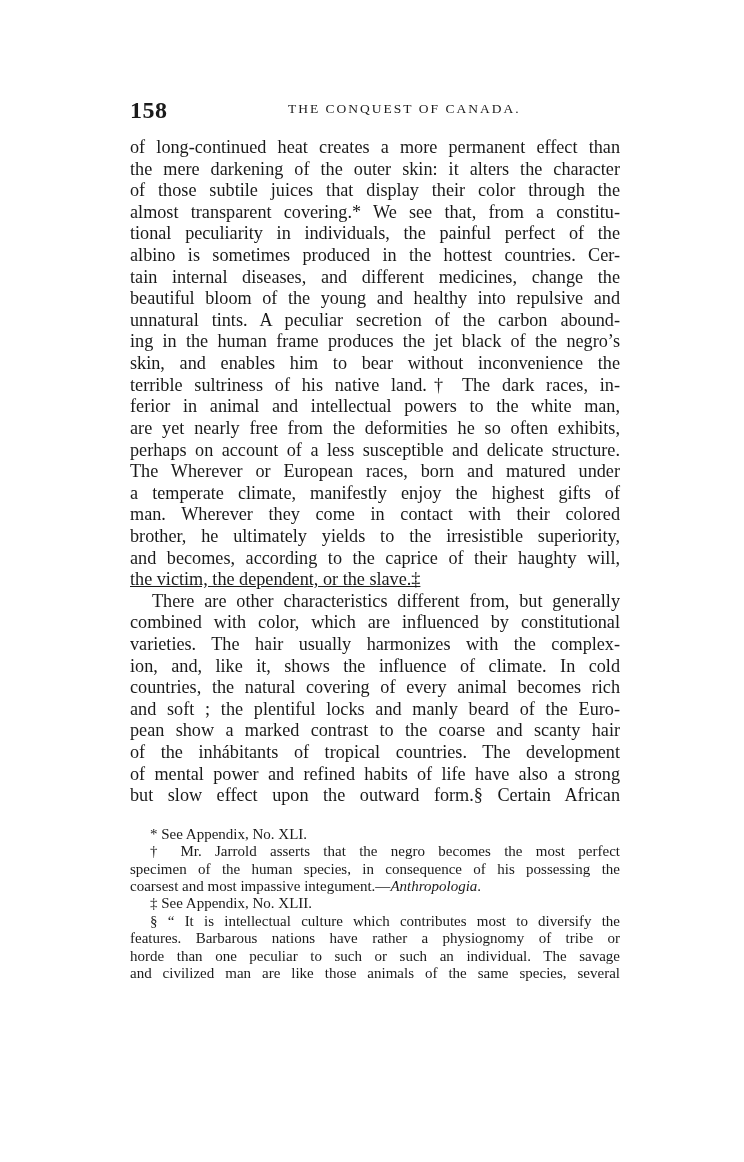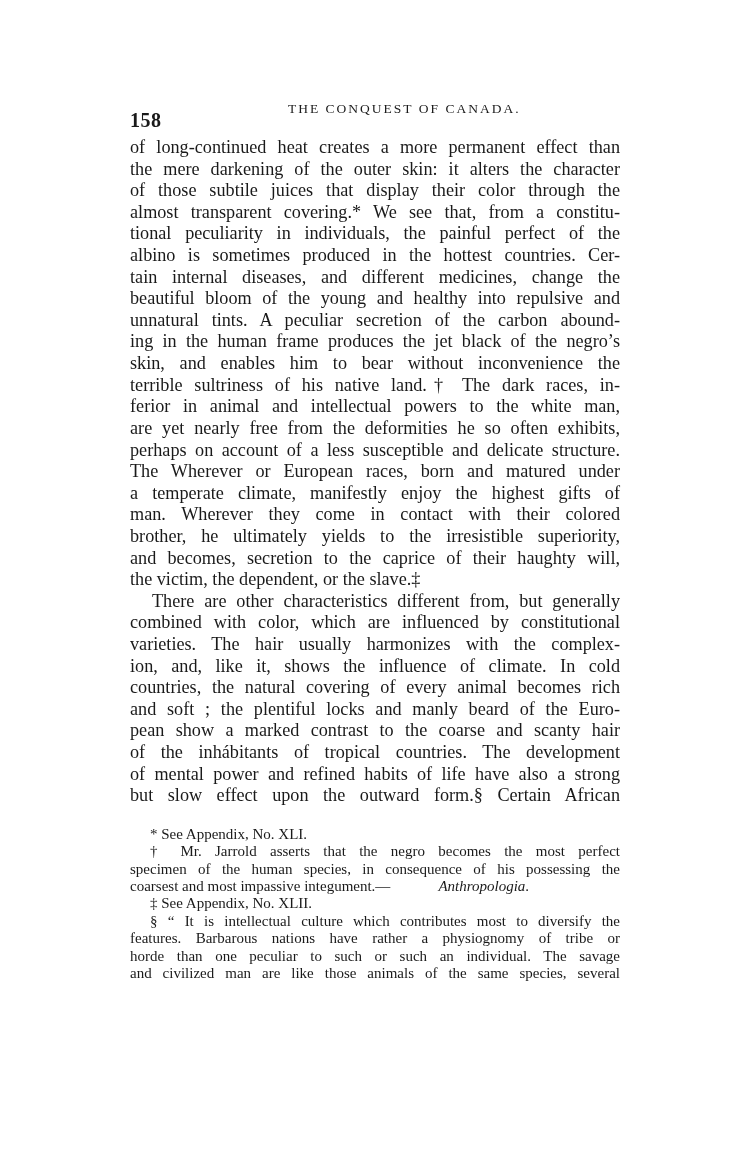--- a/index.html
+++ b/index.html
@@ -22,23 +22,23 @@
       width: 490px;
     }
     .running-head {
       position: relative;
       height: 24px;
       margin-bottom: 16px;
     }
     .page-number {
       position: absolute;
       left: 0;
-      top: 12px;
+      top: 0;
       font-weight: bold;
-      font-size: 20px;
+      font-size: 24px;
       letter-spacing: 0.5px;
     }
     .running-title {
       position: absolute;
       left: 118px;
       top: 4px;
       font-size: 13.5px;
       letter-spacing: 2px;
       font-variant: small-caps;
       text-transform: uppercase;
@@ -50,20 +50,21 @@
     }
     .line {
       display: block;
       text-align: justify;
       text-align-last: justify;
       white-space: nowrap;
       height: 21.62px;
     }
     .line.last {
       text-align-last: left;
+      text-decoration: underline;
     }
     .line.indent {
       padding-left: 22px;
     }
     .footnotes {
       margin-top: 19px;
       font-size: 15px;
       line-height: 17.4px;
     }
     .fn-line {
@@ -74,21 +75,20 @@
       height: 17.4px;
     }
     .fn-line.last {
       text-align-last: left;
     }
     .fn-line.indent {
       padding-left: 20px;
     }
     .italic {
       font-style: italic;
-      margin-left: 48px;
     }
   </style>
 </head>
 <body>
 
 <div class="page">
   <div class="running-head">
     <span class="page-number">158</span>
     <span class="running-title">THE CONQUEST OF CANADA.</span>
   </div>
@@ -106,21 +106,21 @@
     <span class="line">ing in the human frame produces the jet black of the negro’s</span>
     <span class="line">skin, and enables him to bear without inconvenience the</span>
     <span class="line">terrible sultriness of his native land.† The dark races, in-</span>
     <span class="line">ferior in animal and intellectual powers to the white man,</span>
     <span class="line">are yet nearly free from the deformities he so often exhibits,</span>
     <span class="line">perhaps on account of a less susceptible and delicate structure.</span>
     <span class="line">The Wherever or European races, born and matured under</span>
     <span class="line">a temperate climate, manifestly enjoy the highest gifts of</span>
     <span class="line">man. Wherever they come in contact with their colored</span>
     <span class="line">brother, he ultimately yields to the irresistible superiority,</span>
-    <span class="line">and becomes, secretion to the caprice of their haughty will,</span>
+    <span class="line">and becomes, according to the caprice of their haughty will,</span>
     <span class="line last">the victim, the dependent, or the slave.‡</span>
     <span class="line indent">There are other characteristics different from, but generally</span>
     <span class="line">combined with color, which are influenced by constitutional</span>
     <span class="line">varieties. The hair usually harmonizes with the complex-</span>
     <span class="line">ion, and, like it, shows the influence of climate. In cold</span>
     <span class="line">countries, the natural covering of every animal becomes rich</span>
     <span class="line">and soft ; the plentiful locks and manly beard of the Euro-</span>
     <span class="line">pean show a marked contrast to the coarse and scanty hair</span>
     <span class="line">of the inhábitants of tropical countries. The development</span>
     <span class="line">of mental power and refined habits of life have also a strong</span>

